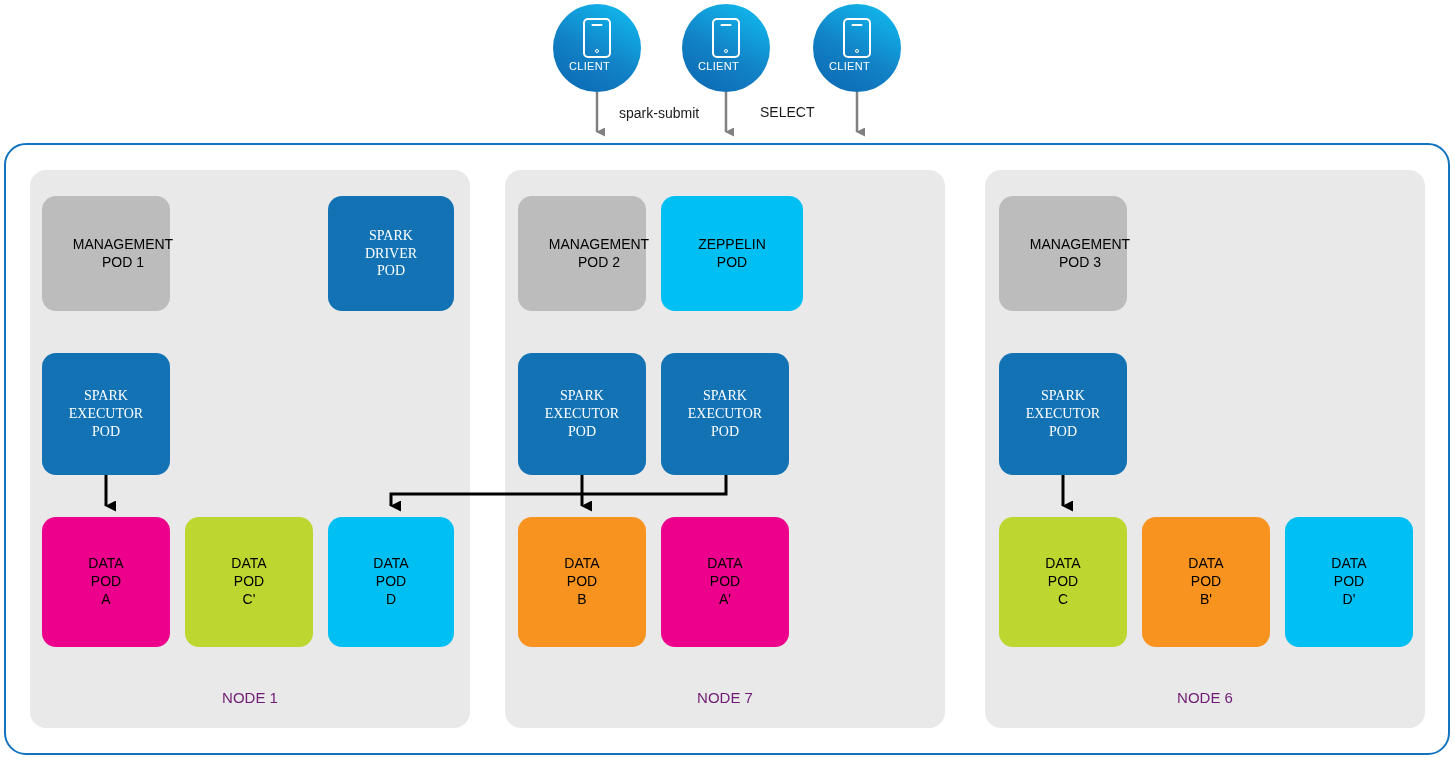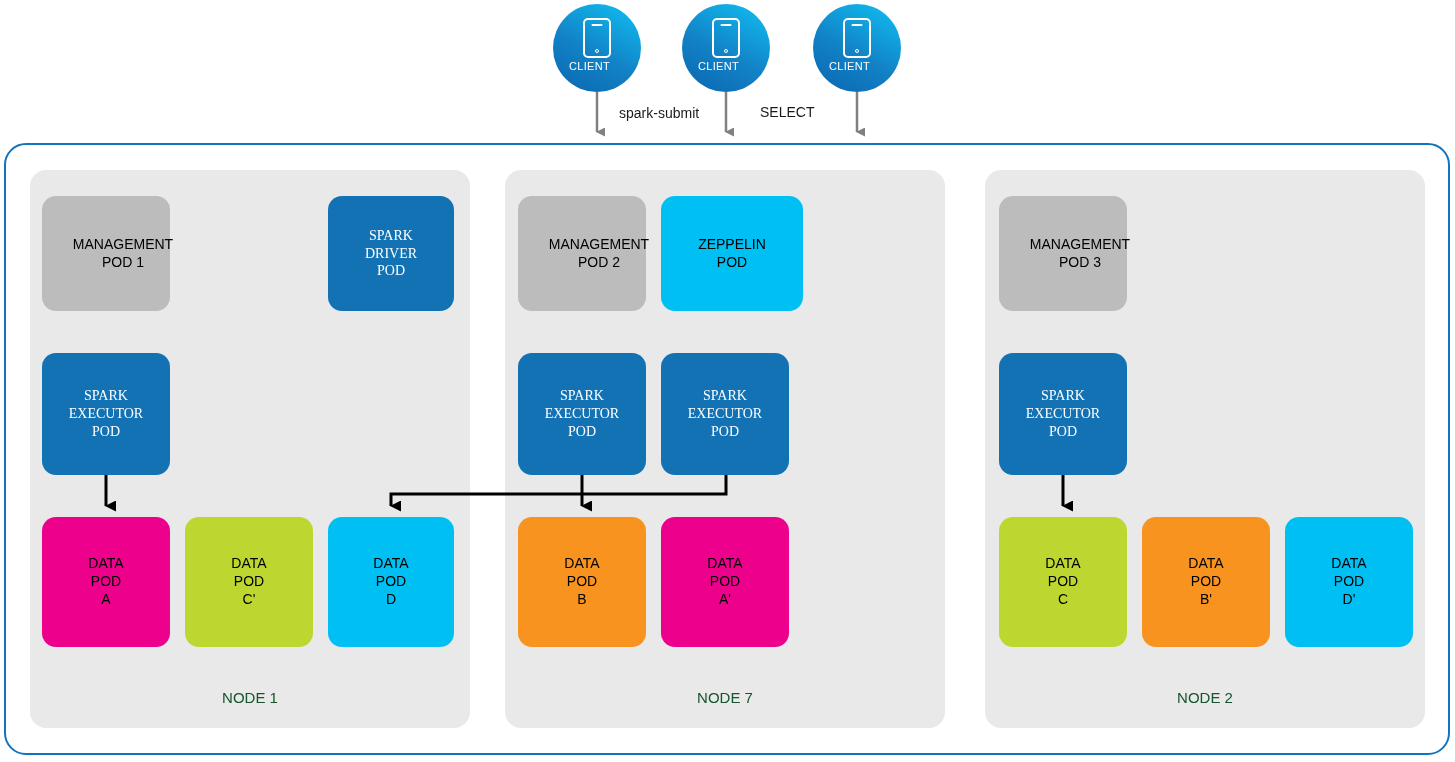--- a/index.html
+++ b/index.html
@@ -115,21 +115,21 @@
     height: 558px;
     z-index: 2;
   }
   .node-label {
     position: absolute;
     left: 0;
     right: 0;
     bottom: 22px;
     text-align: center;
     font-size: 15px;
-    color: #14532d;
+    color: #701a75;
   }
 
   
   .pod {
     position: absolute;
     border-radius: 14px;
     box-sizing: border-box;
     display: flex;
     align-items: center;
     justify-content: center;
@@ -195,21 +195,21 @@
 
   <div id="cluster"></div>
 
   <div class="node" style="left:30px; width:440px;">
     <div class="node-label">NODE 1</div>
   </div>
   <div class="node" style="left:505px; width:440px;">
     <div class="node-label">NODE 7</div>
   </div>
   <div class="node" style="left:985px; width:440px;">
-    <div class="node-label">NODE 2</div>
+    <div class="node-label">NODE 6</div>
   </div>
 
   <div id="pod-layer">
       <div class="pod pod-mgmt" style="left: 42px; top: 196px; width: 128px; height: 115px;">
         <div class="pod-txt">MANAGEMENT<br>POD 1</div>
       </div>
       <div class="pod pod-spark" style="left: 328px; top: 196px; width: 126px; height: 115px;">
         <div class="pod-txt">SPARK<br>DRIVER<br>POD</div>
       </div>
       <div class="pod pod-spark" style="left: 42px; top: 353px; width: 128px; height: 122px;">

